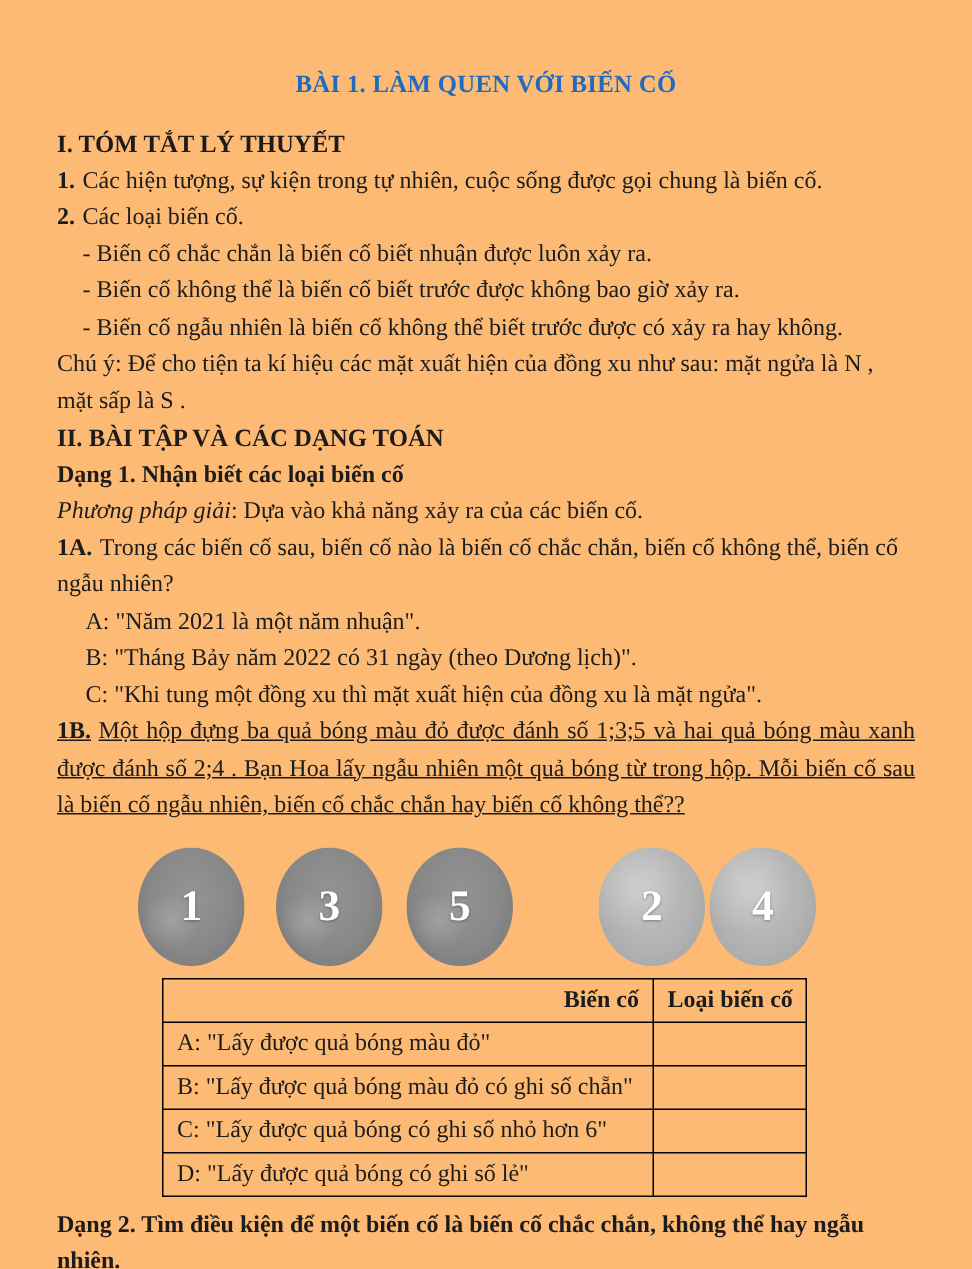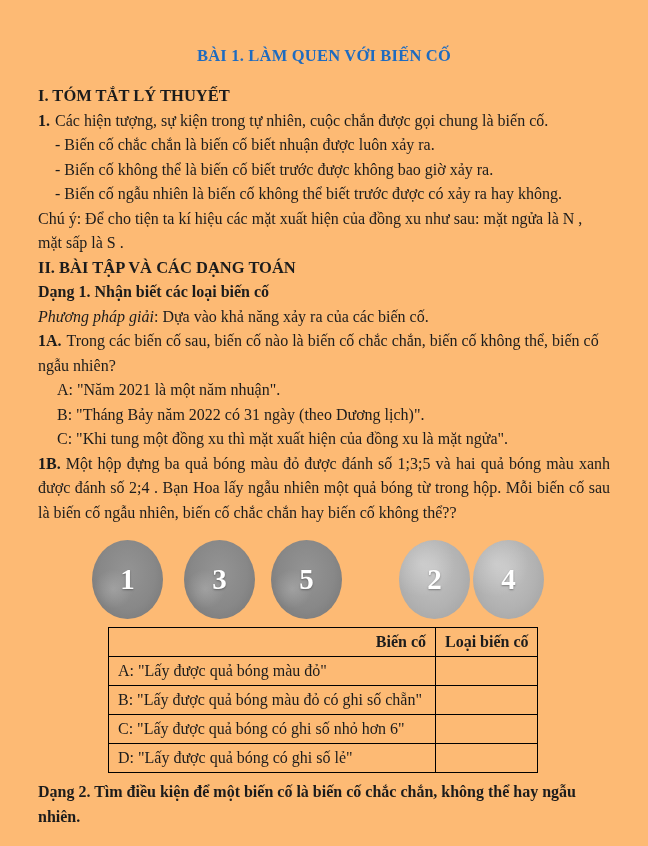--- a/index.html
+++ b/index.html
@@ -18,21 +18,21 @@
     color:#1e6bc0;letter-spacing:.2px;height:20px;
   }
   .line{line-height:24.5px;}
   .bold{font-weight:bold;}
   .italic{font-style:italic;}
   .sect-heading{font-weight:bold;font-size:16.5px;}
   .first-heading{margin-top:18px;}
   .lead-label{font-weight:bold;margin-right:5px;}
   .indent-sm{padding-left:17px;}
   .indent-md{padding-left:19px;}
-  .para-justify{text-align:justify;line-height:24.6px;}
+  .para-justify{text-align:justify;line-height:24.6px;text-decoration:underline;}
   
   .balls{position:relative;height:88px;margin-top:11px;}
   .ball{
     position:absolute;top:4px;width:71px;height:79px;border-radius:50%;
     display:flex;align-items:center;justify-content:center;
   }
   .ball.dark{
     background:
       radial-gradient(circle at 30% 62%, rgba(255,255,255,.18), rgba(255,255,255,0) 28%),
       radial-gradient(ellipse at 50% 42%, #949494 0%, #888888 55%, #7a7a7a 85%, #717171 100%);
@@ -66,22 +66,23 @@
 </style>
 </head>
 <body>
 
 <div class="page">
 
   <div class="doc-title">BÀI 1. LÀM QUEN VỚI BIẾN CỐ</div>
 
   <div class="line sect-heading first-heading">I. TÓM TẮT LÝ THUYẾT</div>
 
-  <div class="line"><span class="lead-label">1.</span><span>Các hiện tượng, sự kiện trong tự nhiên, cuộc chắn được gọi chung là biến cố.</span></div>
+  <div class="line"><span class="lead-label">1.</span><span>Các hiện tượng, sự kiện trong tự nhiên, cuộc sống được gọi chung là biến cố.</span></div>
 
+  <div class="line"><span class="lead-label">2.</span><span>Các loại biến cố.</span></div>
 
   <div class="line indent-sm">- Biến cố chắc chắn là biến cố biết nhuận được luôn xảy ra.</div>
   <div class="line indent-sm">- Biến cố không thể là biến cố biết trước được không bao giờ xảy ra.</div>
   <div class="line indent-sm">- Biến cố ngẫu nhiên là biến cố không thể biết trước được có xảy ra hay không.</div>
 
   <div class="line">Chú ý: Để cho tiện ta kí hiệu các mặt xuất hiện của đồng xu như sau: mặt ngửa là N , mặt sấp là S .</div>
 
   <div class="line sect-heading">II. BÀI TẬP VÀ CÁC DẠNG TOÁN</div>
 
   <div class="line bold">Dạng 1. Nhận biết các loại biến cố</div>

